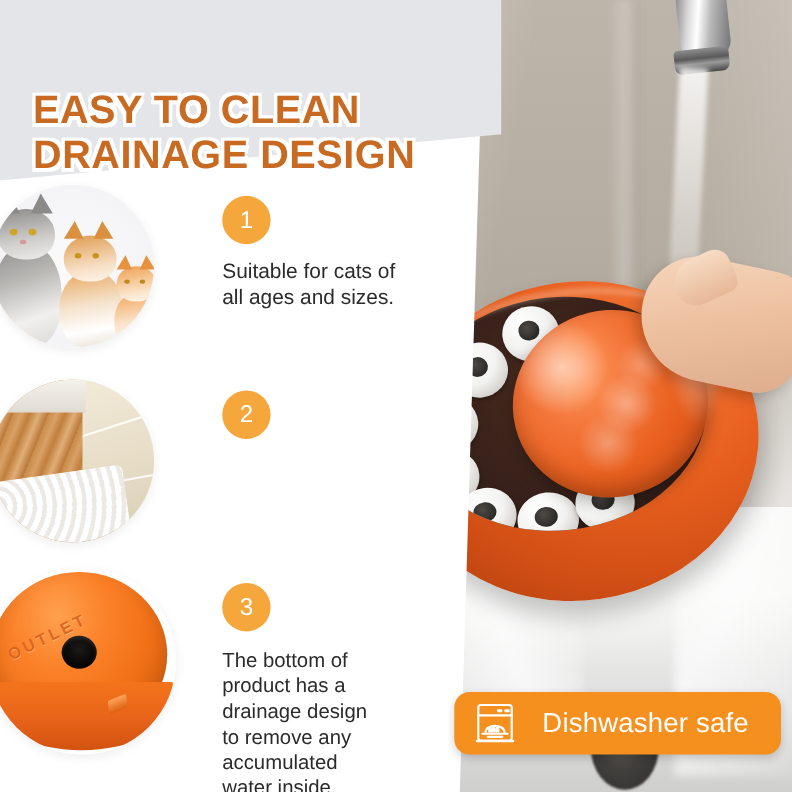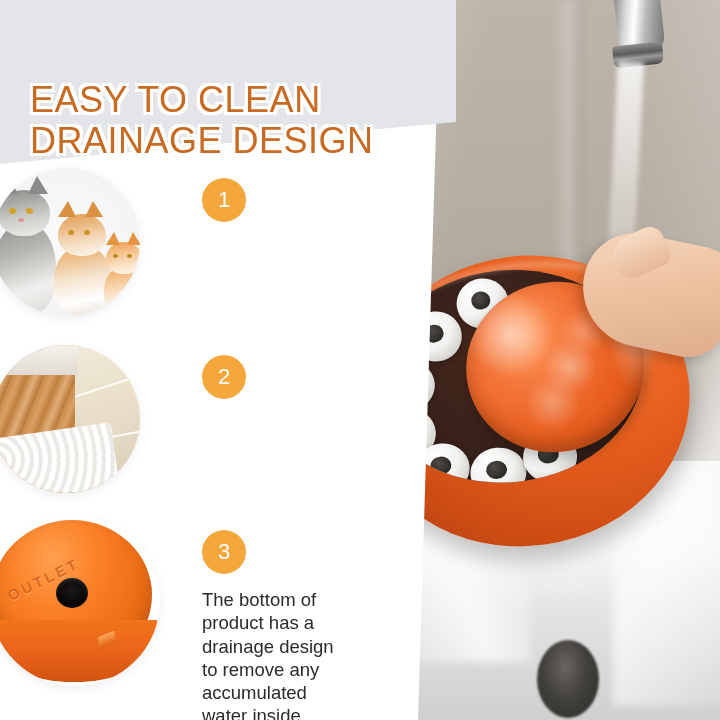--- a/index.html
+++ b/index.html
@@ -162,21 +162,21 @@
   .gray-band {
     position:absolute; left:0; top:0; width:456px; height:170px;
     background:#e4e5e9;
     clip-path: polygon(0 0, 456px 0, 456px 122px, 0 164px);
   }
 
   
   .headline {
     position:absolute; left:30px; top:38px; width:400px;
     font-family: "Liberation Sans", sans-serif;
-    font-weight: 400;
+    font-weight: 700;
     font-size: 36px;
     line-height: 1.14;
     letter-spacing: 0.5px;
     color:#c96a22;
     text-transform: uppercase;
     text-shadow:
        2px 0 0 #fff, -2px 0 0 #fff, 0 2px 0 #fff, 0 -2px 0 #fff,
        2px 2px 0 #fff, -2px 2px 0 #fff, 2px -2px 0 #fff, -2px -2px 0 #fff,
        3px 3px 0 #fff, -3px 3px 0 #fff, 3px -3px 0 #fff, -3px -3px 0 #fff;
     white-space: pre-line;
@@ -428,20 +428,22 @@
             <div class="cat-head"></div>
           <div class="cat-ear ear-l"></div>
             <div class="cat-ear ear-r"></div>
           <div class="eye l"></div>
             <div class="eye r"></div>
         </div>
       </div>
     </div>
     <div class="feature-text">
       <div class="num-badge">1</div>
+      <p class="feature-desc">Suitable for cats of
+all ages and sizes.</p>
     </div>
   </div>
 
   <div class="feature" id="feature-2">
     <div class="thumb-circle">
       <div class="floors">
         <div class="floor-tile"></div>
         <div class="tile-seam" style="right:0;top:28%;width:48%;height:2px;transform:rotate(-18deg);"></div>
         <div class="tile-seam" style="right:0;top:62%;width:48%;height:2px;transform:rotate(-10deg);"></div>
         <div class="floor-wood"></div>
@@ -469,18 +471,36 @@
       <div class="num-badge">3</div>
       <p class="feature-desc">The bottom of
 product has a
 drainage design
 to remove any
 accumulated
 water inside.</p>
     </div>
   </div>
 
+  <div class="badge">
+    <span class="badge-icon">
+      <svg viewBox="0 0 40 42" width="38" height="40" fill="none" stroke="#ffffff" stroke-width="2.1" stroke-linecap="round" stroke-linejoin="round">
+        <rect x="4" y="3" width="32" height="34" rx="2.5"></rect>
+        <line x1="4" y1="13" x2="36" y2="13"></line>
+        <rect x="22" y="7" width="5" height="3" rx="1" fill="#ffffff" stroke="none"></rect>
+        <rect x="29" y="7" width="5" height="3" rx="1" fill="#ffffff" stroke="none"></rect>
+        <path d="M11 29 C11 21, 29 21, 29 29"></path>
+        <path d="M14.5 28.6 C14.5 23.4, 16.2 23.4, 16.2 28.6"></path>
+        <path d="M18 28.3 C18 22.8, 19.8 22.8, 19.8 28.3"></path>
+        <path d="M21.5 28.4 C21.5 23.1, 23.3 23.1, 23.3 28.4"></path>
+        <line x1="8" y1="30.5" x2="32" y2="30.5"></line>
+        <line x1="13" y1="33.5" x2="27" y2="33.5"></line>
+        <line x1="2.5" y1="37.5" x2="37.5" y2="37.5"></line>
+      </svg>
+    </span>
+    <span class="badge-label">Dishwasher safe</span>
+  </div>
 
 </div>
 
 <style>
 .ball::after { left:28%; top:26%; width:38%; height:36%; }
 </style>
 
 </body></html>

